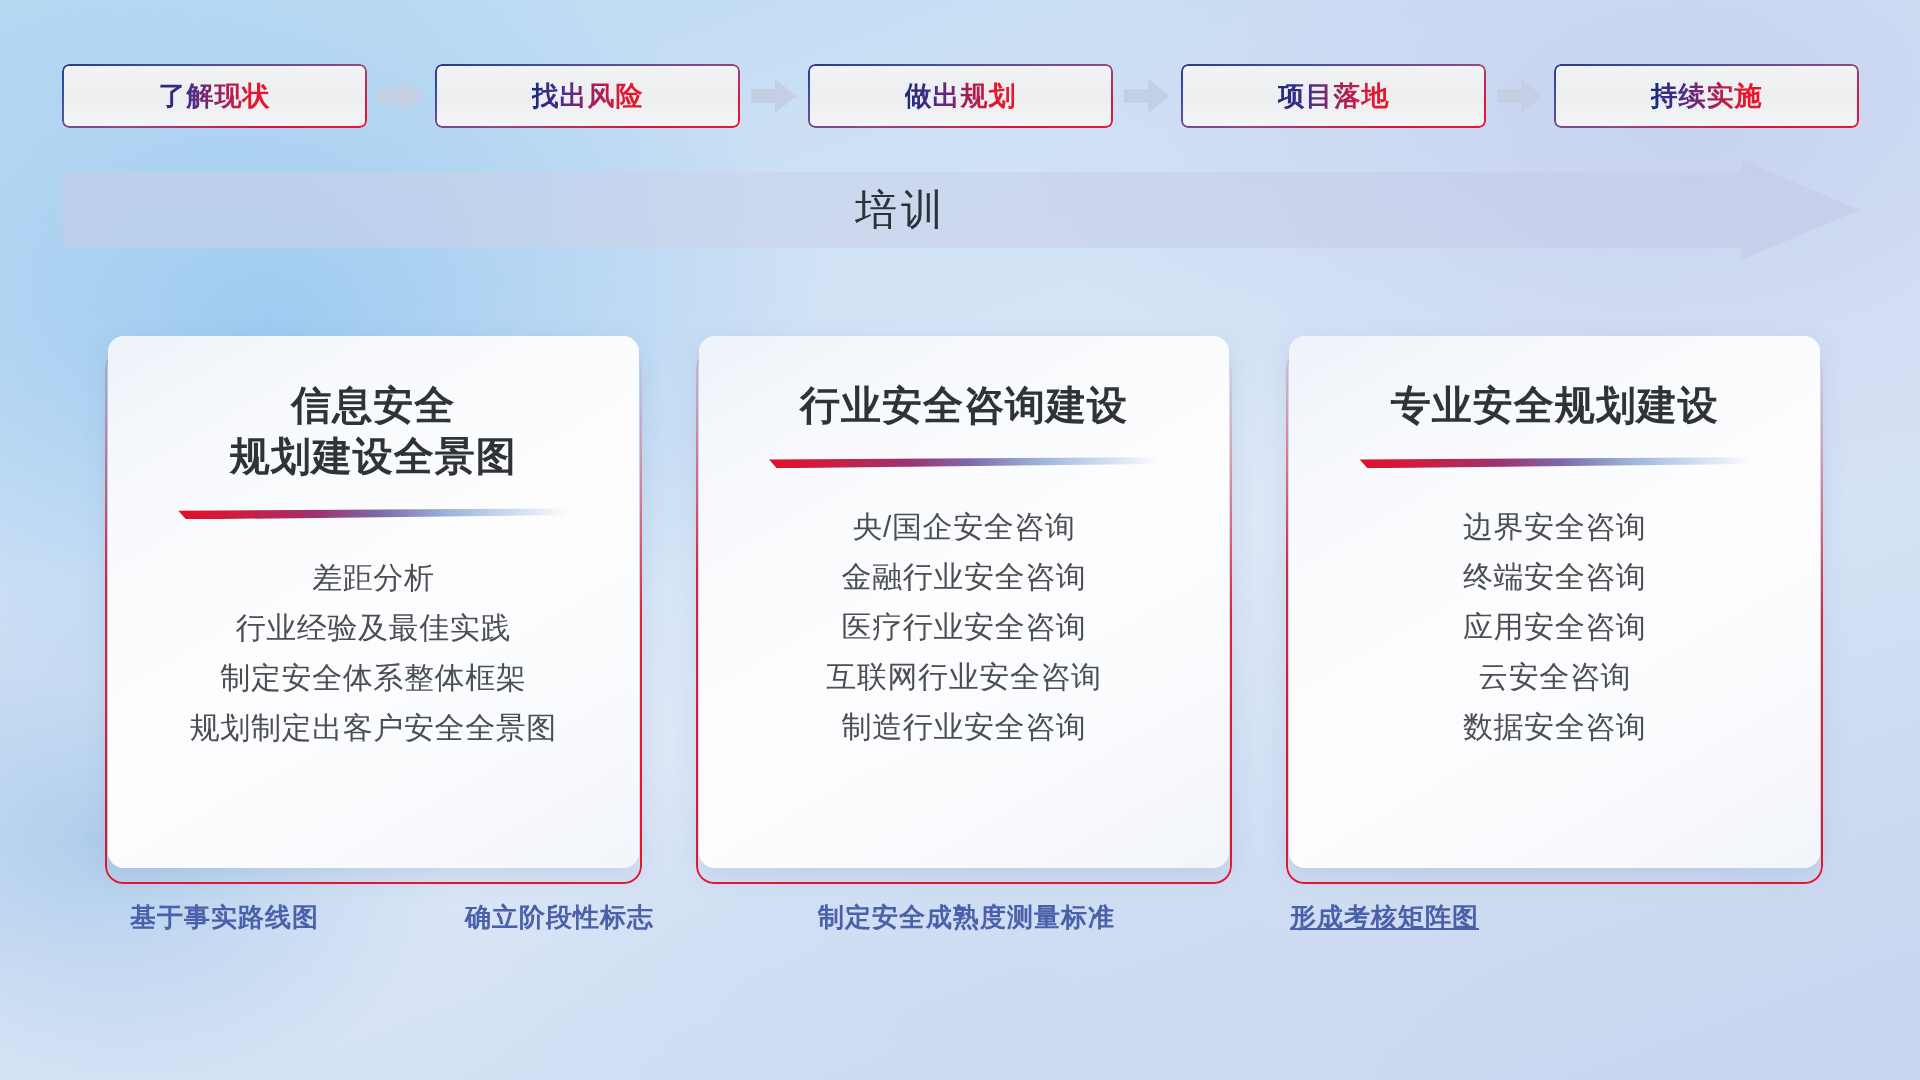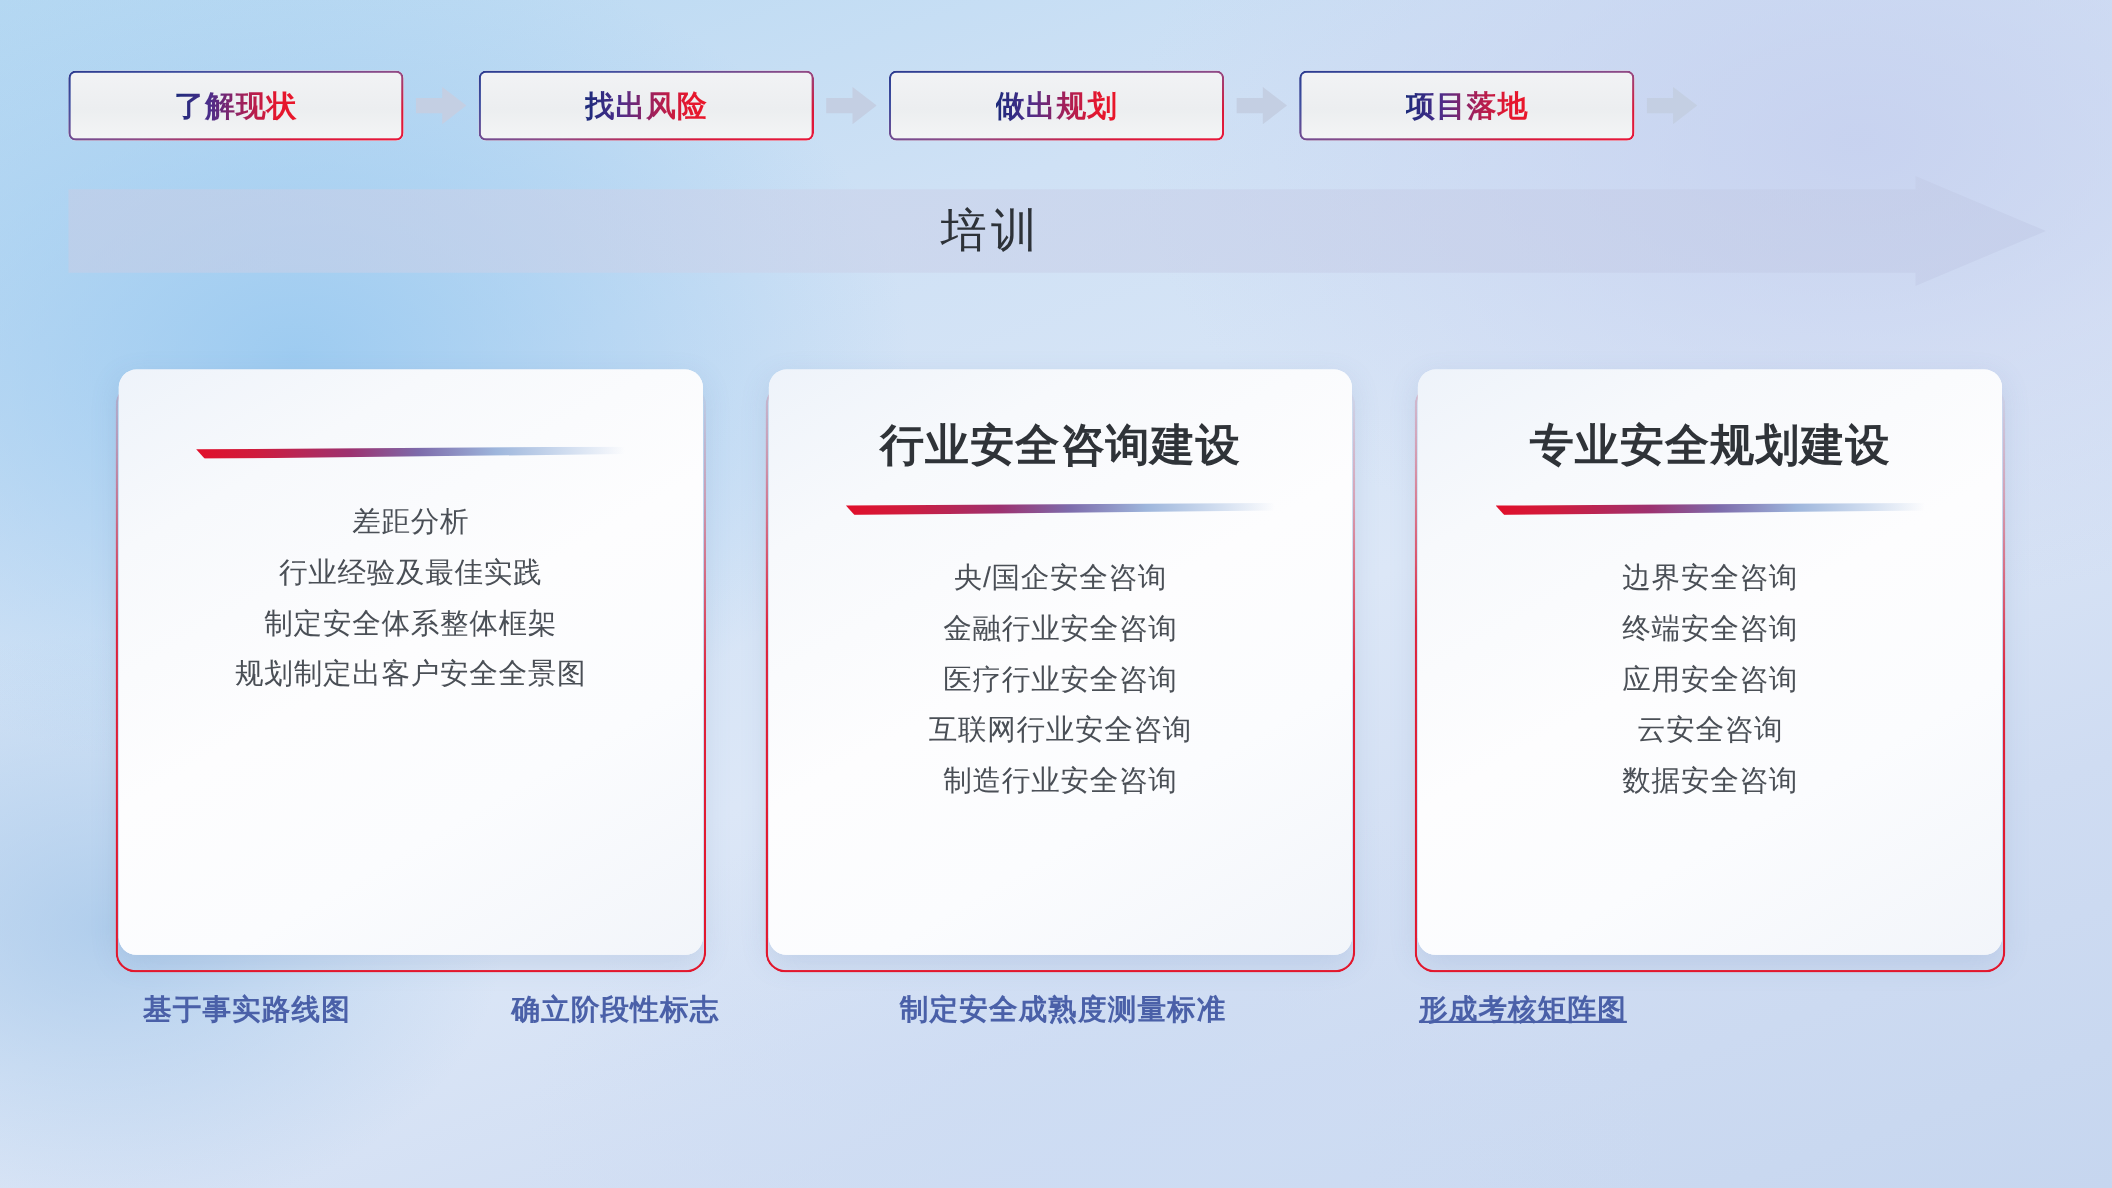--- a/index.html
+++ b/index.html
@@ -172,21 +172,21 @@
     background: linear-gradient(90deg, #e10f2a 0%, #cf1c3e 14%, #9d3270 36%, #7d6bab 52%, #9eb6dc 70%, #cfdcef 86%, rgba(231,238,248,0) 100%);
     clip-path: polygon(0 22%, 100% 0%, 100% 62%, 2% 100%);
   }
   .card-list {
     margin-top: 34px;
     list-style: none;
     text-align: center;
     width: 100%;
   }
   .card-list li {
-    font-size: 26px;
+    font-size: 30px;
     color: #4a4f56;
     line-height: 1.0;
     padding: 10px 0;
     letter-spacing: 0.6px;
   }
 
   
   #captions {
     position: absolute;
     left: 0;
@@ -238,29 +238,34 @@
         </svg>
       </div>
       <div class="step-box">
         <span class="step-label">项目落地</span>
       </div>
       <div class="step-arrow">
         <svg width="46" height="34" viewBox="0 0 46 34" aria-hidden="true">
           <path d="M0 10 H24 V0 L46 17 L24 34 V24 H0 Z" fill="#c4cfe3"></path>
         </svg>
       </div>
+      <div class="step-box">
+        <span class="step-label">持续实施</span>
+      </div>
     </div>
 
   <div id="banner">
     <div class="band"></div>
     <div class="band-title">培训</div>
   </div>
 
   <div id="cards">
       <div class="card">
+        <div class="card-title">信息安全
+规划建设全景图</div>
         <div class="card-divider"></div>
         <ul class="card-list">
           <li>差距分析</li>
           <li>行业经验及最佳实践</li>
           <li>制定安全体系整体框架</li>
           <li>规划制定出客户安全全景图</li>
         </ul>
       </div>
       <div class="card">
         <div class="card-title">行业安全咨询建设</div>

